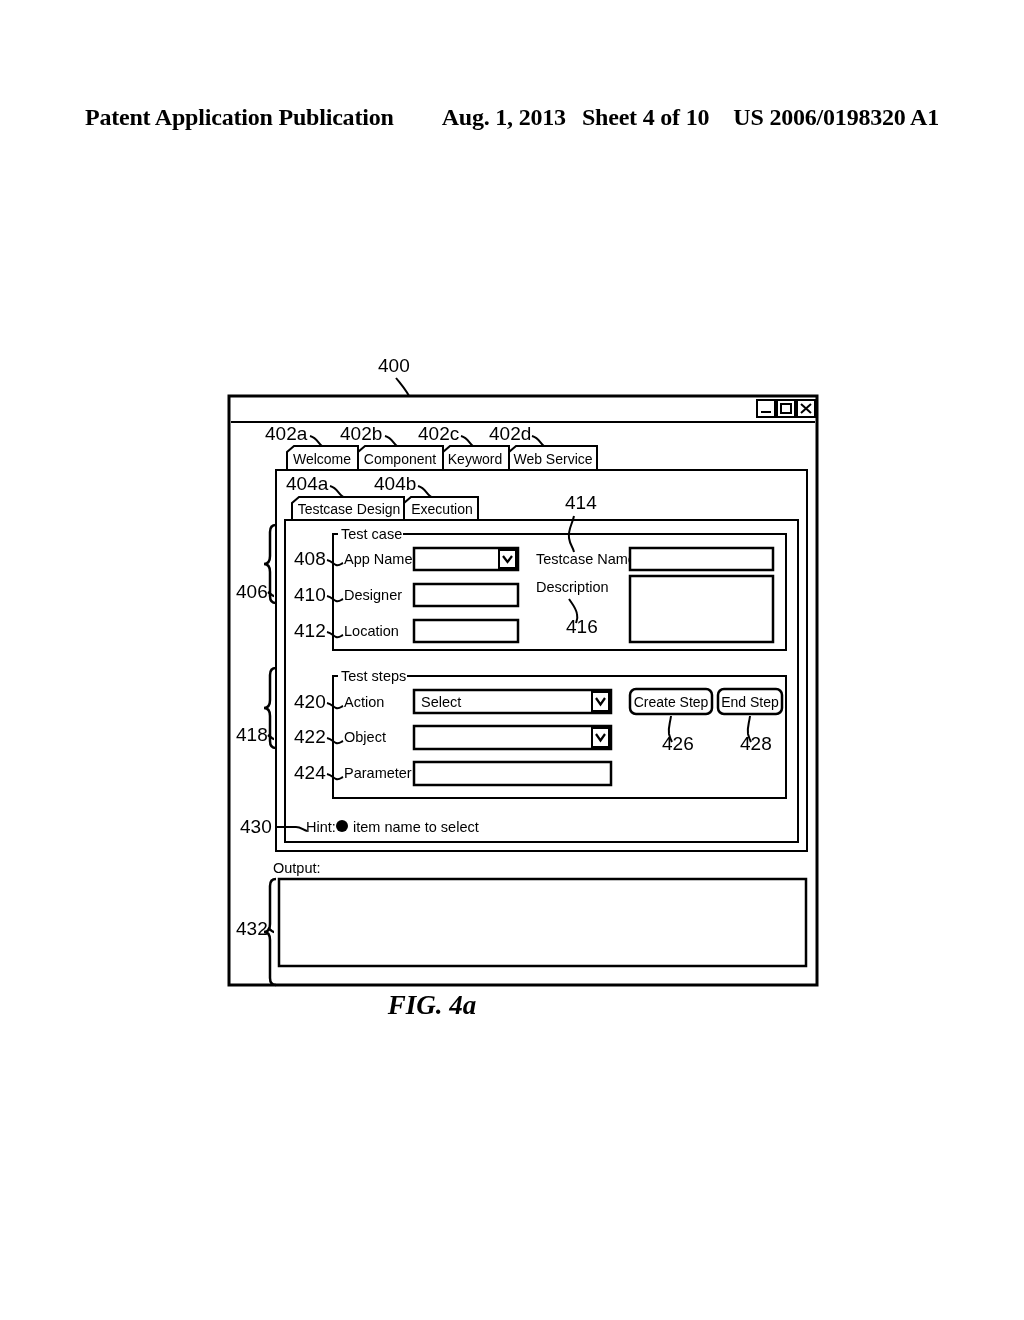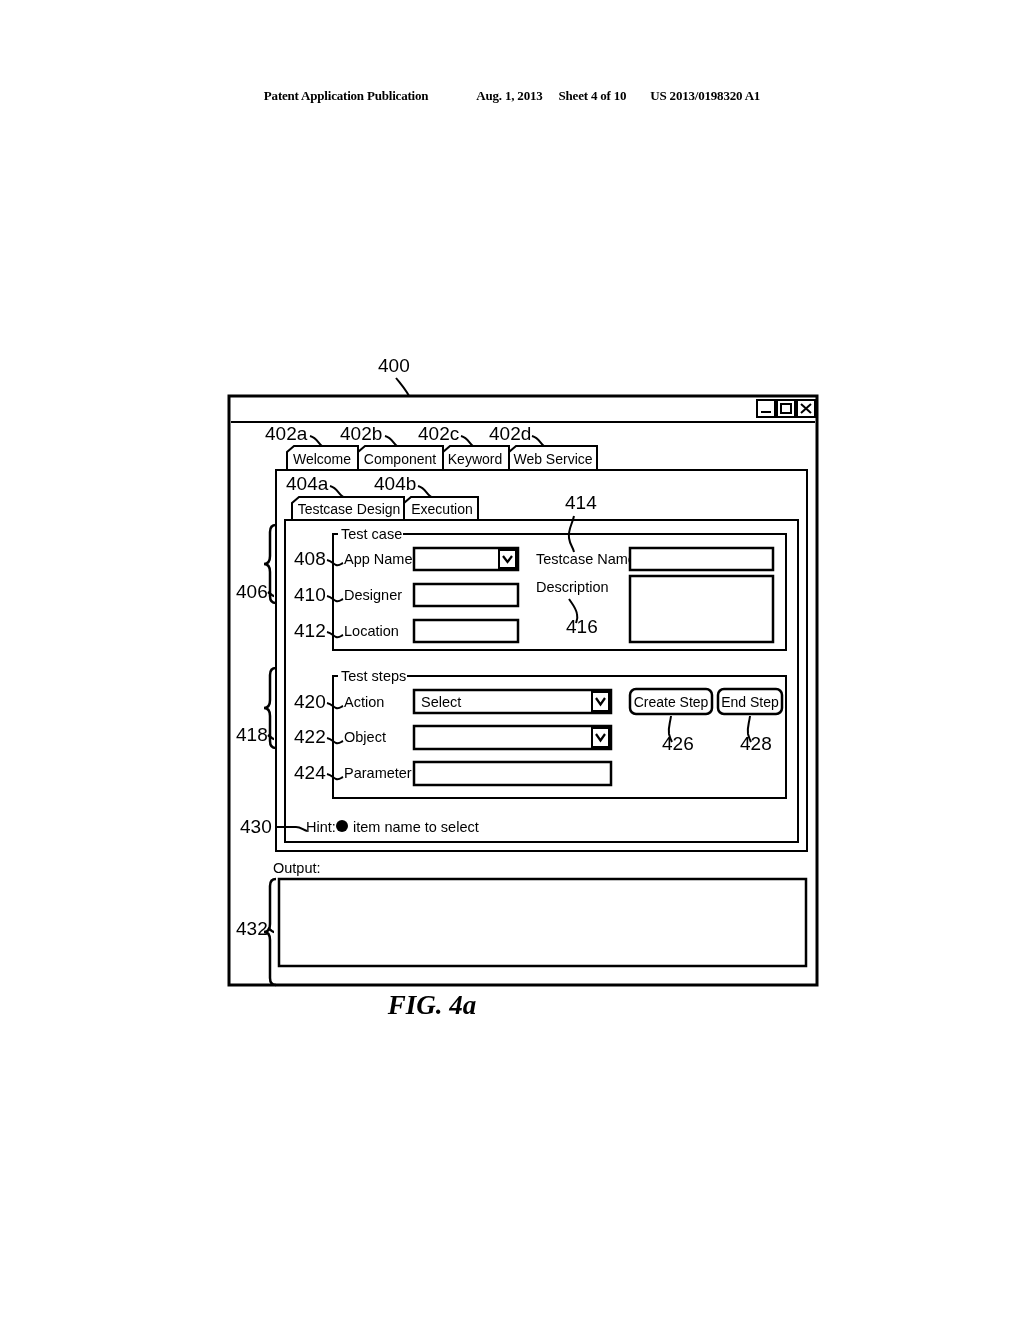--- a/index.html
+++ b/index.html
@@ -21,26 +21,26 @@
     position: absolute;
     top: 88px;
     left: 0;
     width: 1024px;
     height: 26px;
     display: flex;
     justify-content: center;
     align-items: baseline;
     font-family: "Liberation Serif", serif;
     font-weight: bold;
-    font-size: 13px;
+    font-size: 24px;
     letter-spacing: -0.2px;
     white-space: nowrap;
   }
   .page-header .hdr-pub   { margin-right: 48px; }
-  .page-header .hdr-date  { margin-right: 16px; }
+  .page-header .hdr-date  { margin-right: 16px; margin-top: 16px; }
   .page-header .hdr-sheet { margin-right: 24px; }
 
   
   .fig-caption {
     position: absolute;
     left: 0;
     top: 990px;
     width: 864px;
     text-align: center;
     font-family: "Liberation Serif", serif;
@@ -66,21 +66,21 @@
   .tab-label { font-size: 14px; }
   .btn-label { font-size: 14px; }
 </style>
 </head>
 <body>
 
 <div class="page-header">
   <span class="hdr-pub">Patent Application Publication</span>
   <span class="hdr-date">Aug. 1, 2013</span>
   <span class="hdr-sheet">Sheet 4 of 10</span>
-  <span class="hdr-num">US 2013/0198320 A1</span>
+  <span class="hdr-num">US 2006/0198320 A1</span>
 </div>
 
 <svg id="fig-canvas" viewBox="0 0 1024 1320">
 
   <text class="ref-num" x="378" y="372">400</text>
   <path d="M 396 378 C 404 388, 408 392, 412 402" fill="none" stroke="#000" stroke-width="2"></path>
   <path d="M 412 404 l -5 -8 l 10 1 z" fill="#000"></path>
 
   <rect x="229" y="396" width="588" height="589" fill="#fff" stroke="#000" stroke-width="3"></rect>
 

